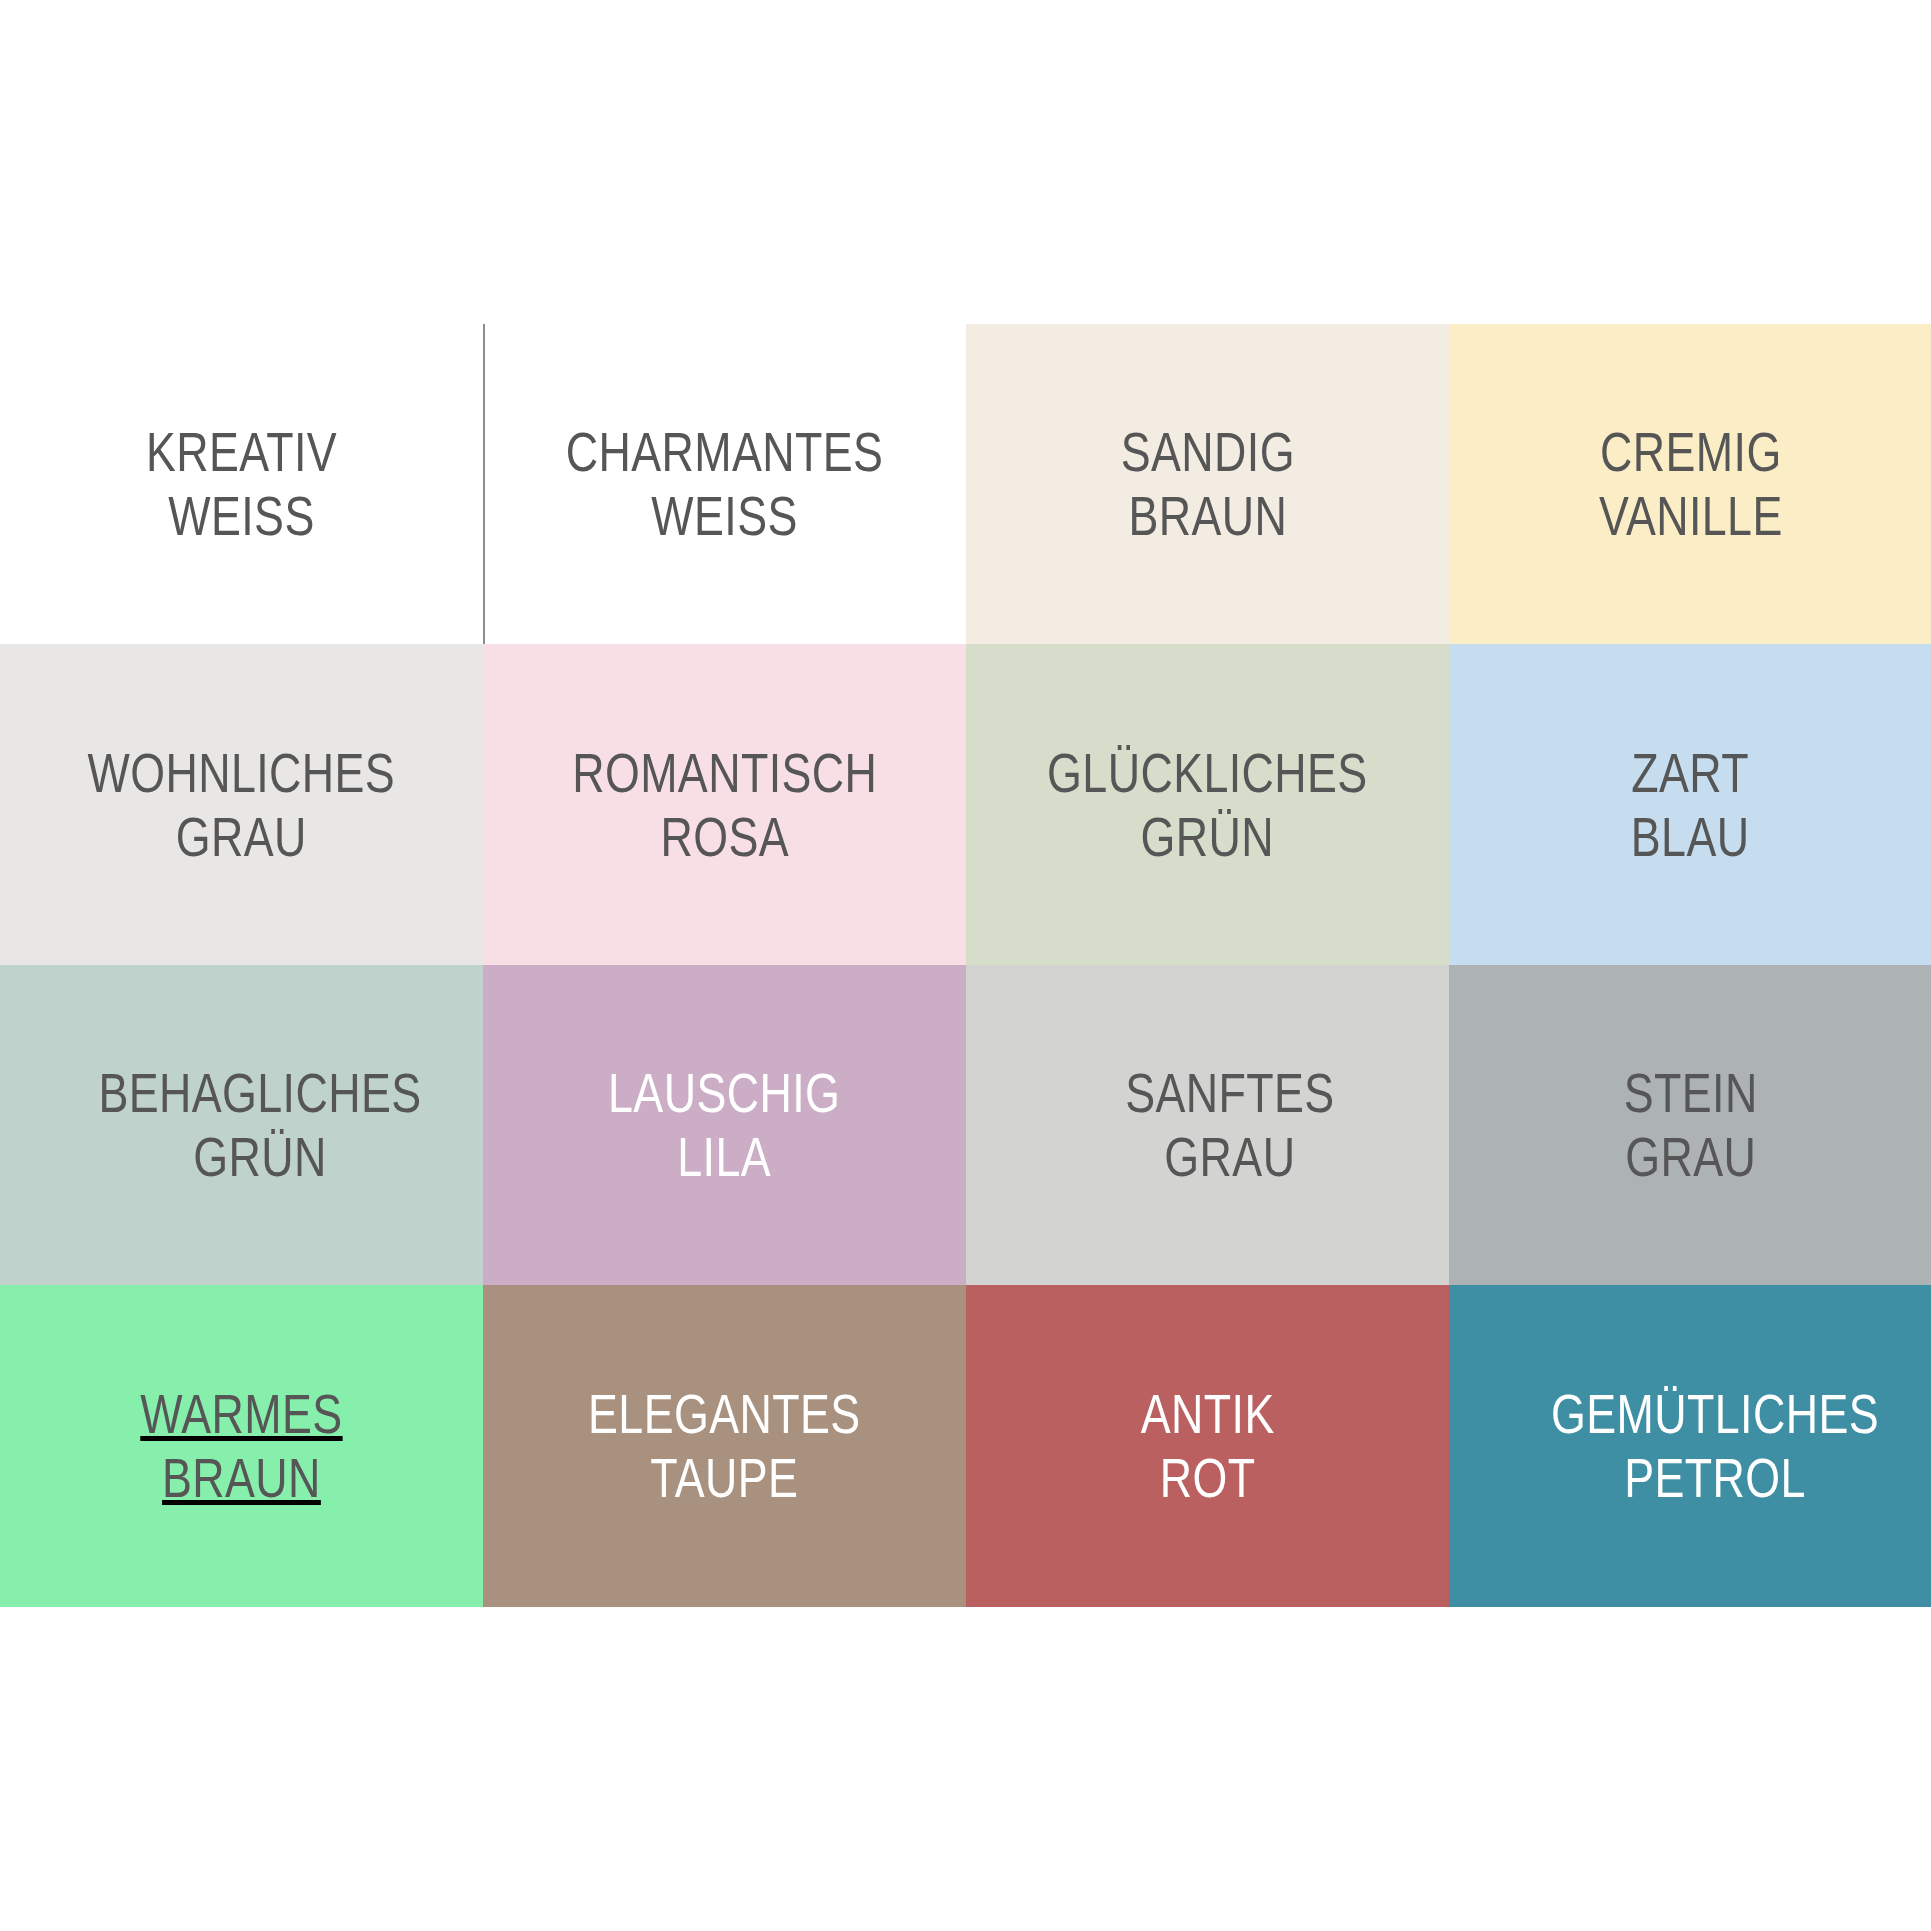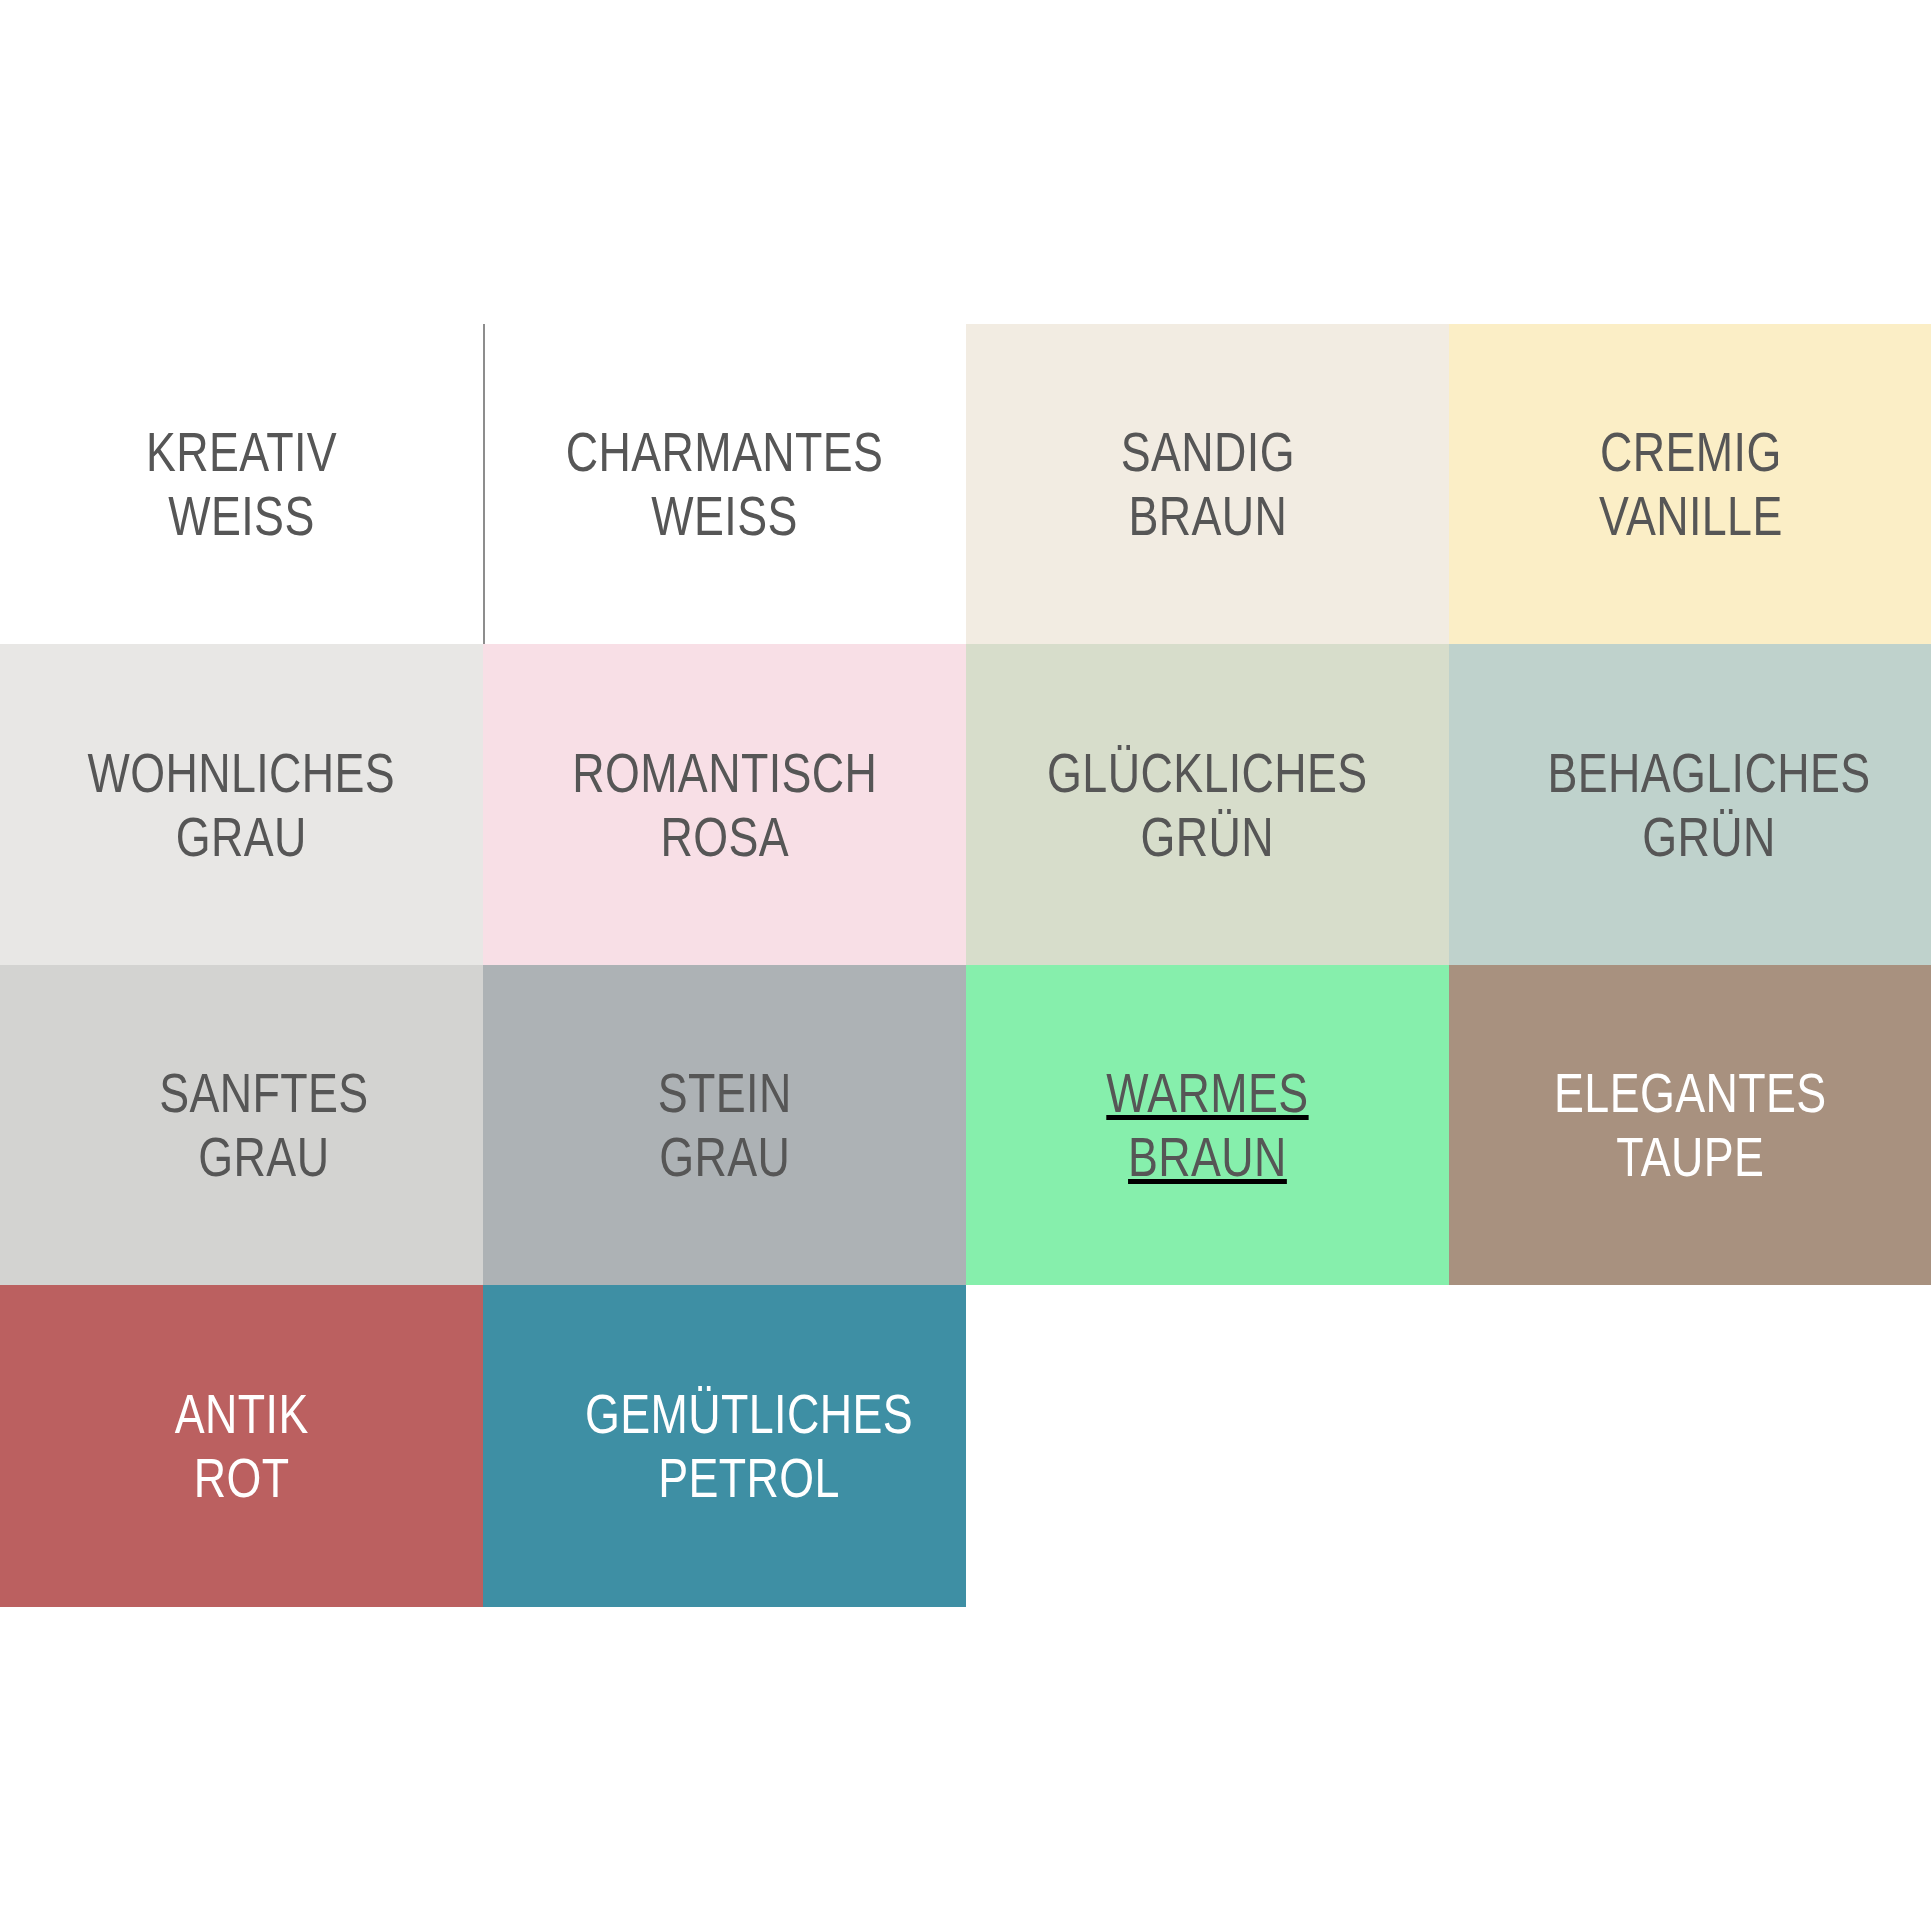--- a/index.html
+++ b/index.html
@@ -109,24 +109,36 @@
           <span class="line">ROMANTISCH</span>
           <span class="line">ROSA</span>
         </div>
       </div>
       <div class="swatch" style="background: rgb(215, 221, 203);">
         <div class="swatch-label" style="color: rgb(86, 86, 86);">
           <span class="line">GLÜCKLICHES</span>
           <span class="line">GRÜN</span>
         </div>
       </div>
+      <div class="swatch" style="background: rgb(197, 221, 238);">
+        <div class="swatch-label" style="color: rgb(86, 86, 86);">
+          <span class="line">ZART</span>
+          <span class="line">BLAU</span>
+        </div>
+      </div>
       <div class="swatch" style="background: rgb(191, 210, 204); padding-left: 36px;">
         <div class="swatch-label" style="color: rgb(86, 86, 86);">
           <span class="line">BEHAGLICHES</span>
           <span class="line">GRÜN</span>
+        </div>
+      </div>
+      <div class="swatch" style="background: rgb(203, 174, 198);">
+        <div class="swatch-label" style="color: rgb(255, 255, 255);">
+          <span class="line">LAUSCHIG</span>
+          <span class="line">LILA</span>
         </div>
       </div>
       <div class="swatch" style="background: rgb(211, 211, 209); padding-left: 45px;">
         <div class="swatch-label" style="color: rgb(86, 86, 86);">
           <span class="line">SANFTES</span>
           <span class="line">GRAU</span>
         </div>
       </div>
       <div class="swatch" style="background: rgb(173, 178, 181);">
         <div class="swatch-label" style="color: rgb(86, 86, 86);">

